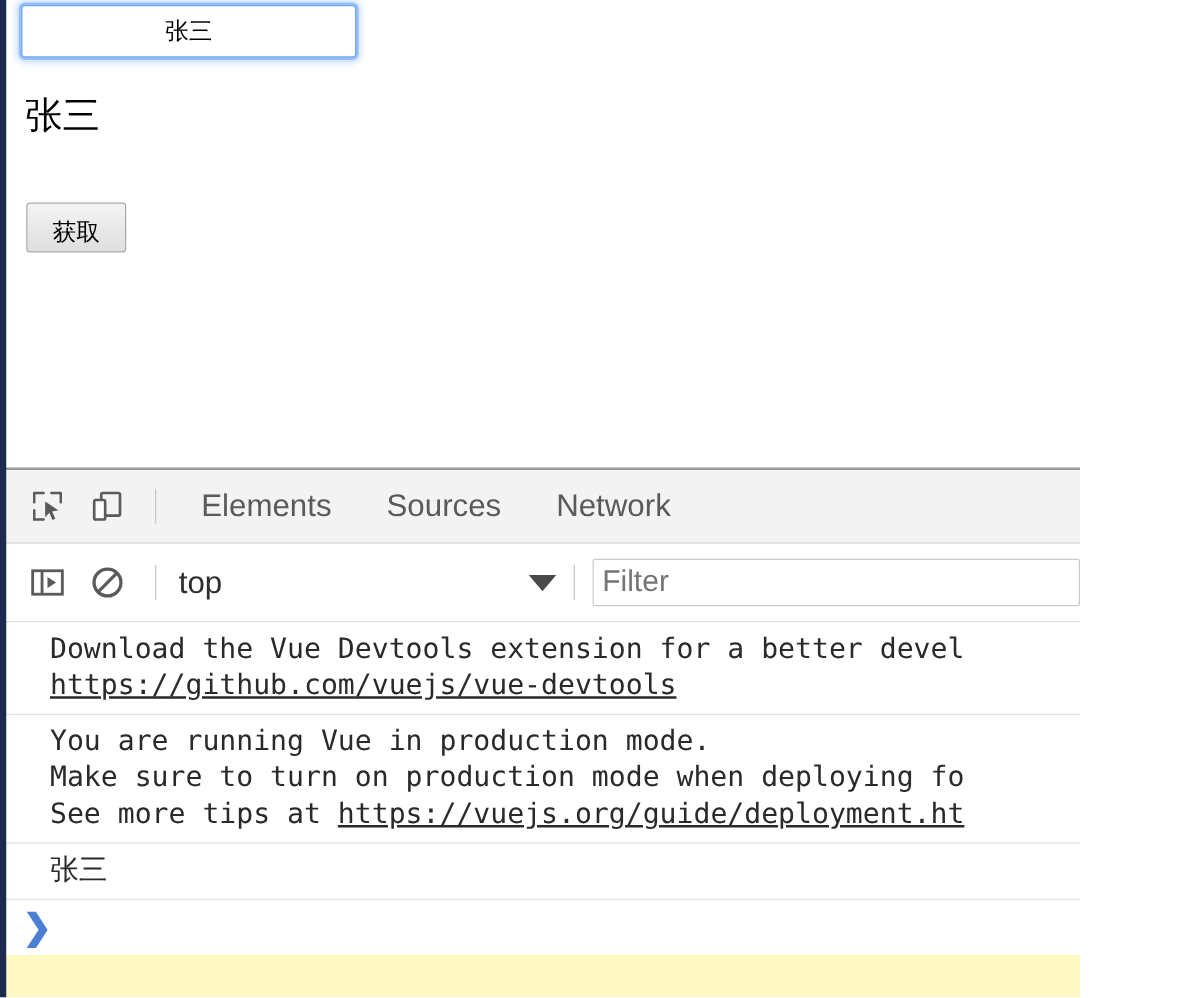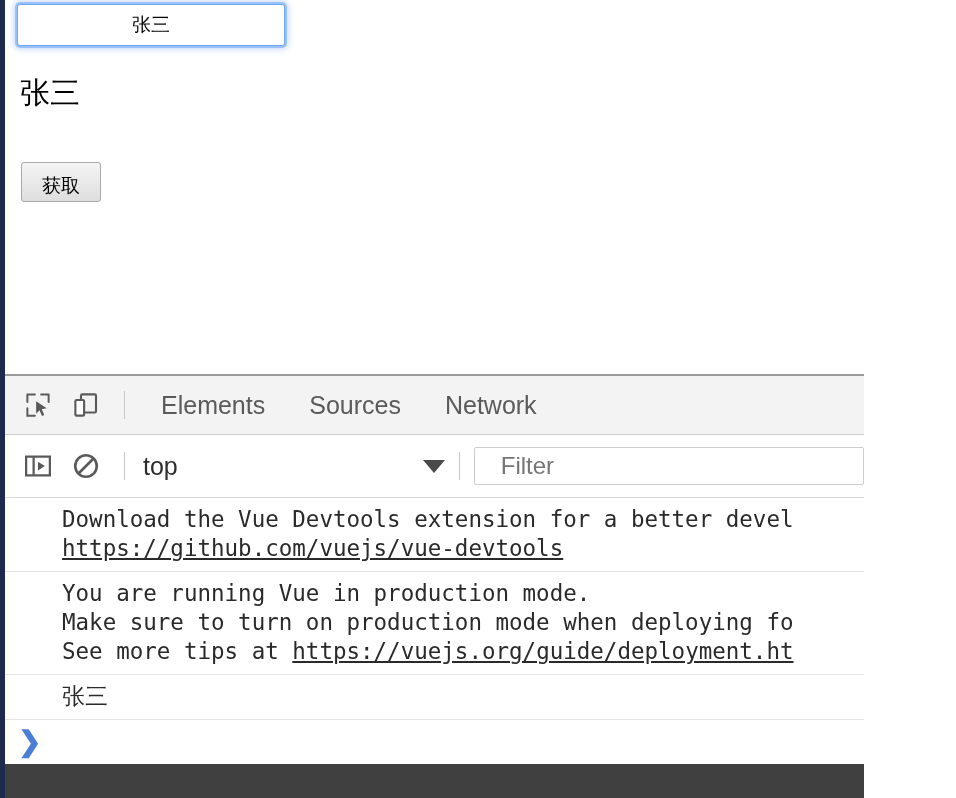--- a/index.html
+++ b/index.html
@@ -92,21 +92,21 @@
     cursor: default;
   }
 
   
   .devtools {
     position: absolute;
     left: 0;
     top: 374px;
     width: 864px;
     height: 424px;
-    background: #404040;
+    background: #fef9c3;
     border-top: 2px solid #9a9a9a;
     box-sizing: border-box;
   }
 
   .dt-tabbar {
     position: relative;
     height: 58px;
     background: #f3f3f3;
     border-bottom: 1px solid #cfcfcf;
     display: flex;
@@ -190,39 +190,39 @@
   }
 
   .filter-input {
     box-sizing: border-box;
     flex: 1 1 auto;
     height: 38px;
     margin-right: 0;
     font-family: "Liberation Sans", sans-serif;
     font-size: 24px;
     color: #222222;
-    padding: 0 26px;
+    padding: 0 7px;
     background: #ffffff;
     border: 1px solid #cccccc;
     border-radius: 2px;
     outline: none;
     min-width: 0;
   }
   .filter-input::placeholder { color: #757575; }
 
   
   .console-body {
     position: relative;
     background: #ffffff;
     overflow: hidden;
   }
 
   .log-group {
     border-bottom: 1px solid #e4e4e4;
-    padding: 7px 0 8px 62px;
+    padding: 7px 0 8px 40px;
   }
 
   .log-line {
     font-family: "DejaVu Sans Mono", monospace;
     font-size: 22.5px;
     line-height: 29px;
     color: #2a2a2a;
     white-space: pre;
   }
   .log-line.cjk {

